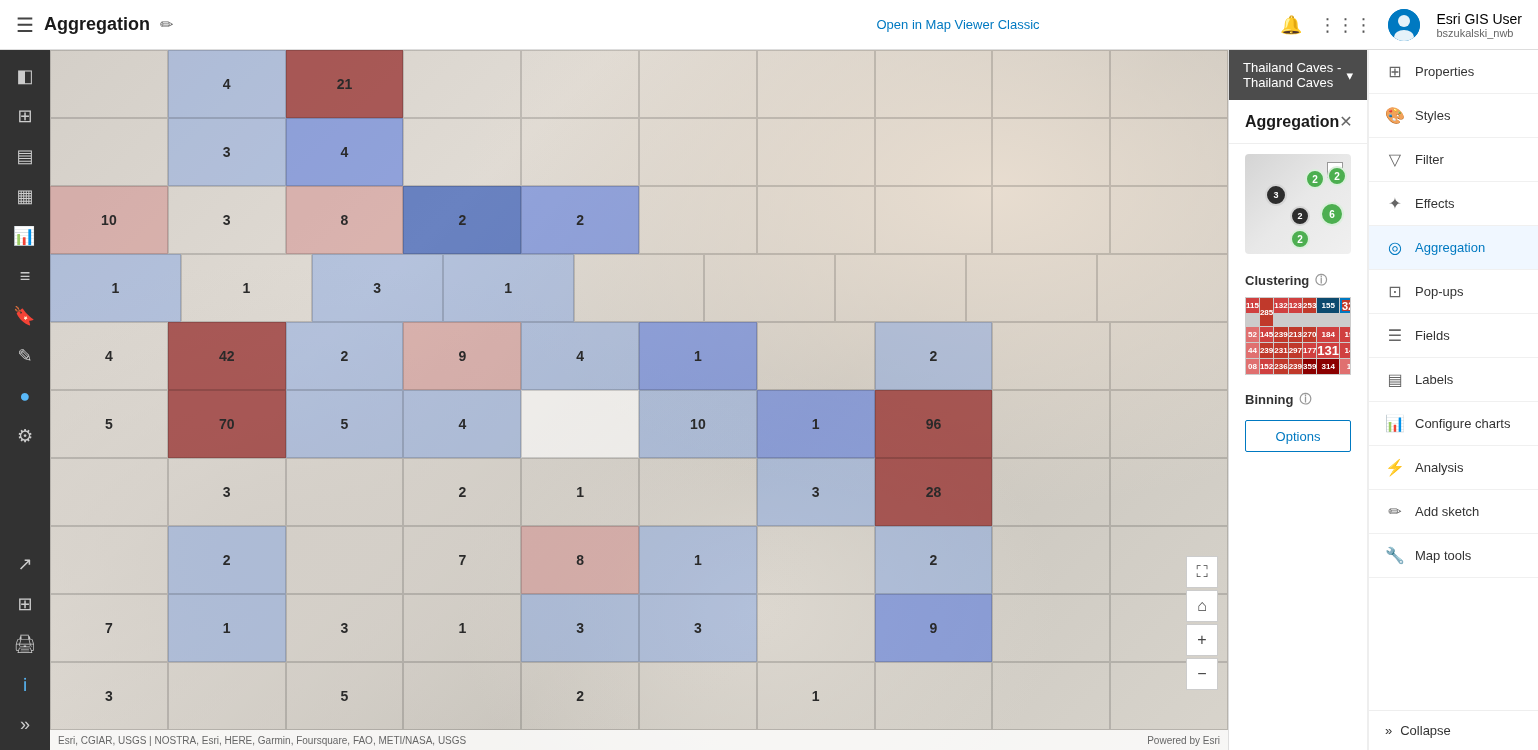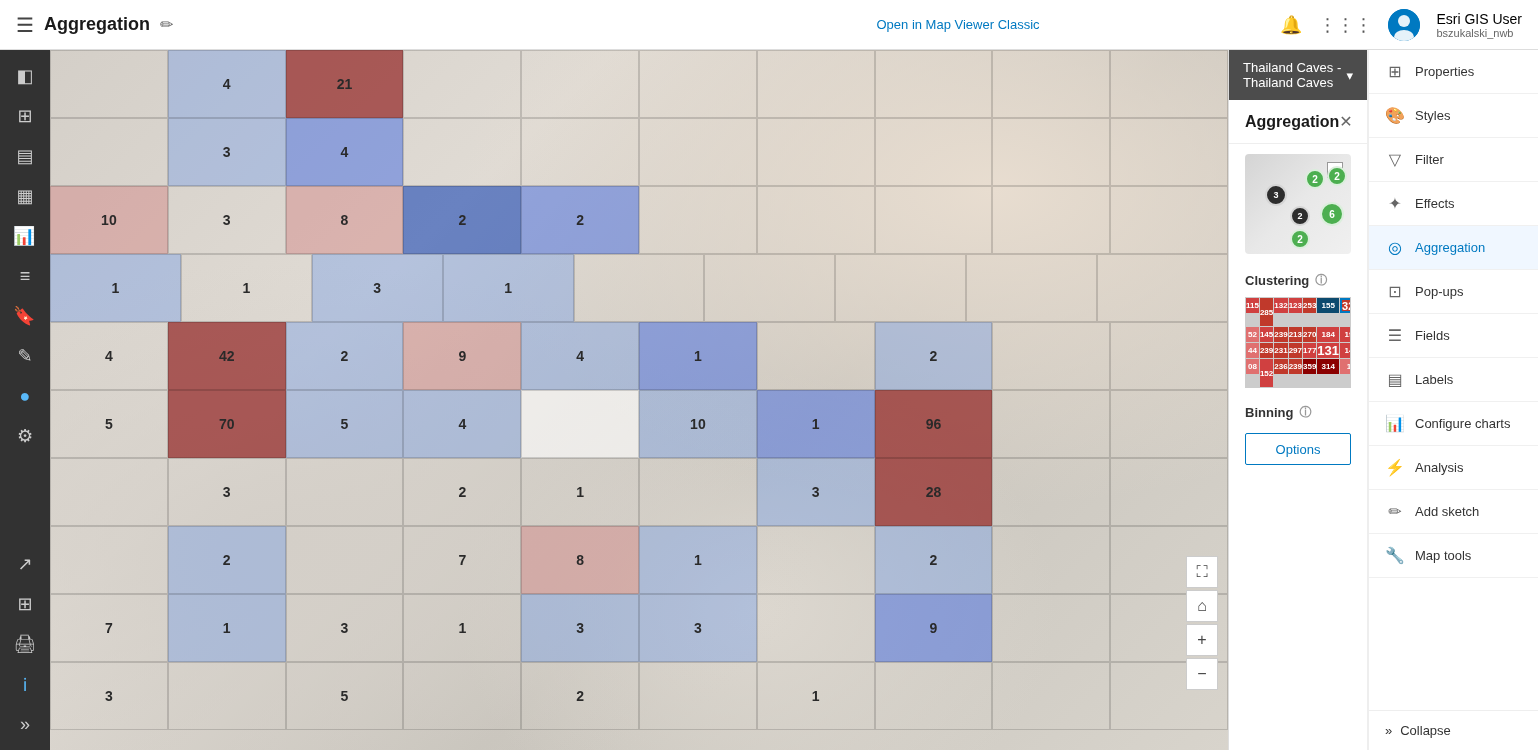--- a/index.html
+++ b/index.html
@@ -444,20 +444,24 @@
         </div>
       </div>
 
     <div class="map-controls">
       <div class="map-ctrl-btn">⛶</div>
       <div class="map-ctrl-btn">⌂</div>
       <div class="map-ctrl-btn">+</div>
       <div class="map-ctrl-btn">−</div>
     </div>
 
+    <div class="map-attribution">
+      <span>Esri, CGIAR, USGS | NOSTRA, Esri, HERE, Garmin, Foursquare, FAO, METI/NASA, USGS</span>
+      <span>Powered by Esri</span>
+    </div>
   </div>
 
   <div class="right-panel">
 
     <div class="layer-panel">
 
       <div class="layer-header">
         <span>Thailand Caves - Thailand Caves</span>
         <span>▾</span>
       </div>
@@ -512,21 +516,21 @@
               <div style="background: rgb(192, 57, 43); color: rgb(255, 255, 255); font-size: 8px; font-weight: 700; display: flex; align-items: center; justify-content: center; height: 15px;">213</div>
               <div style="background: rgb(224, 112, 112); color: rgb(255, 255, 255); font-size: 8px; font-weight: 700; display: flex; align-items: center; justify-content: center; height: 15px;">44</div>
               <div style="background: rgb(192, 57, 43); color: rgb(255, 255, 255); font-size: 8px; font-weight: 700; display: flex; align-items: center; justify-content: center; height: 15px;">239</div>
               <div style="background: rgb(192, 57, 43); color: rgb(255, 255, 255); font-size: 8px; font-weight: 700; display: flex; align-items: center; justify-content: center; height: 15px;">231</div>
               <div style="background: rgb(192, 57, 43); color: rgb(255, 255, 255); font-size: 8px; font-weight: 700; display: flex; align-items: center; justify-content: center; height: 15px;">297</div>
               <div style="background: rgb(208, 64, 64); color: rgb(255, 255, 255); font-size: 8px; font-weight: 700; display: flex; align-items: center; justify-content: center; height: 15px;">177</div>
               <div style="background: rgb(208, 64, 64); color: rgb(255, 255, 255); font-size: 13px; font-weight: 700; display: flex; align-items: center; justify-content: center; height: 15px;">131</div>
               <div style="background: rgb(208, 64, 64); color: rgb(255, 255, 255); font-size: 8px; font-weight: 700; display: flex; align-items: center; justify-content: center; height: 15px;">145</div>
               <div style="background: rgb(208, 64, 64); color: rgb(255, 255, 255); font-size: 8px; font-weight: 700; display: flex; align-items: center; justify-content: center; height: 15px;">108</div>
               <div style="background: rgb(224, 112, 112); color: rgb(255, 255, 255); font-size: 8px; font-weight: 700; display: flex; align-items: center; justify-content: center; height: 15px;">08</div>
-              <div style="background: rgb(208, 64, 64); color: rgb(255, 255, 255); font-size: 8px; font-weight: 700; display: flex; align-items: center; justify-content: center; height: 28px;">152</div>
+              <div style="background: rgb(208, 64, 64); color: rgb(255, 255, 255); font-size: 8px; font-weight: 700; display: flex; align-items: center; justify-content: center; height: 15px;">152</div>
               <div style="background: rgb(192, 57, 43); color: rgb(255, 255, 255); font-size: 8px; font-weight: 700; display: flex; align-items: center; justify-content: center; height: 15px;">236</div>
               <div style="background: rgb(192, 57, 43); color: rgb(255, 255, 255); font-size: 8px; font-weight: 700; display: flex; align-items: center; justify-content: center; height: 15px;">239</div>
               <div style="background: rgb(139, 0, 0); color: rgb(255, 255, 255); font-size: 8px; font-weight: 700; display: flex; align-items: center; justify-content: center; height: 15px;">359</div>
               <div style="background: rgb(139, 0, 0); color: rgb(255, 255, 255); font-size: 8px; font-weight: 700; display: flex; align-items: center; justify-content: center; height: 15px;">314</div>
               <div style="background: rgb(224, 112, 112); color: rgb(255, 255, 255); font-size: 8px; font-weight: 700; display: flex; align-items: center; justify-content: center; height: 15px;">10</div>
               <div style="background: rgb(224, 112, 112); color: rgb(255, 255, 255); font-size: 8px; font-weight: 700; display: flex; align-items: center; justify-content: center; height: 15px;">27</div>
             </div>
         </div>
 
         

